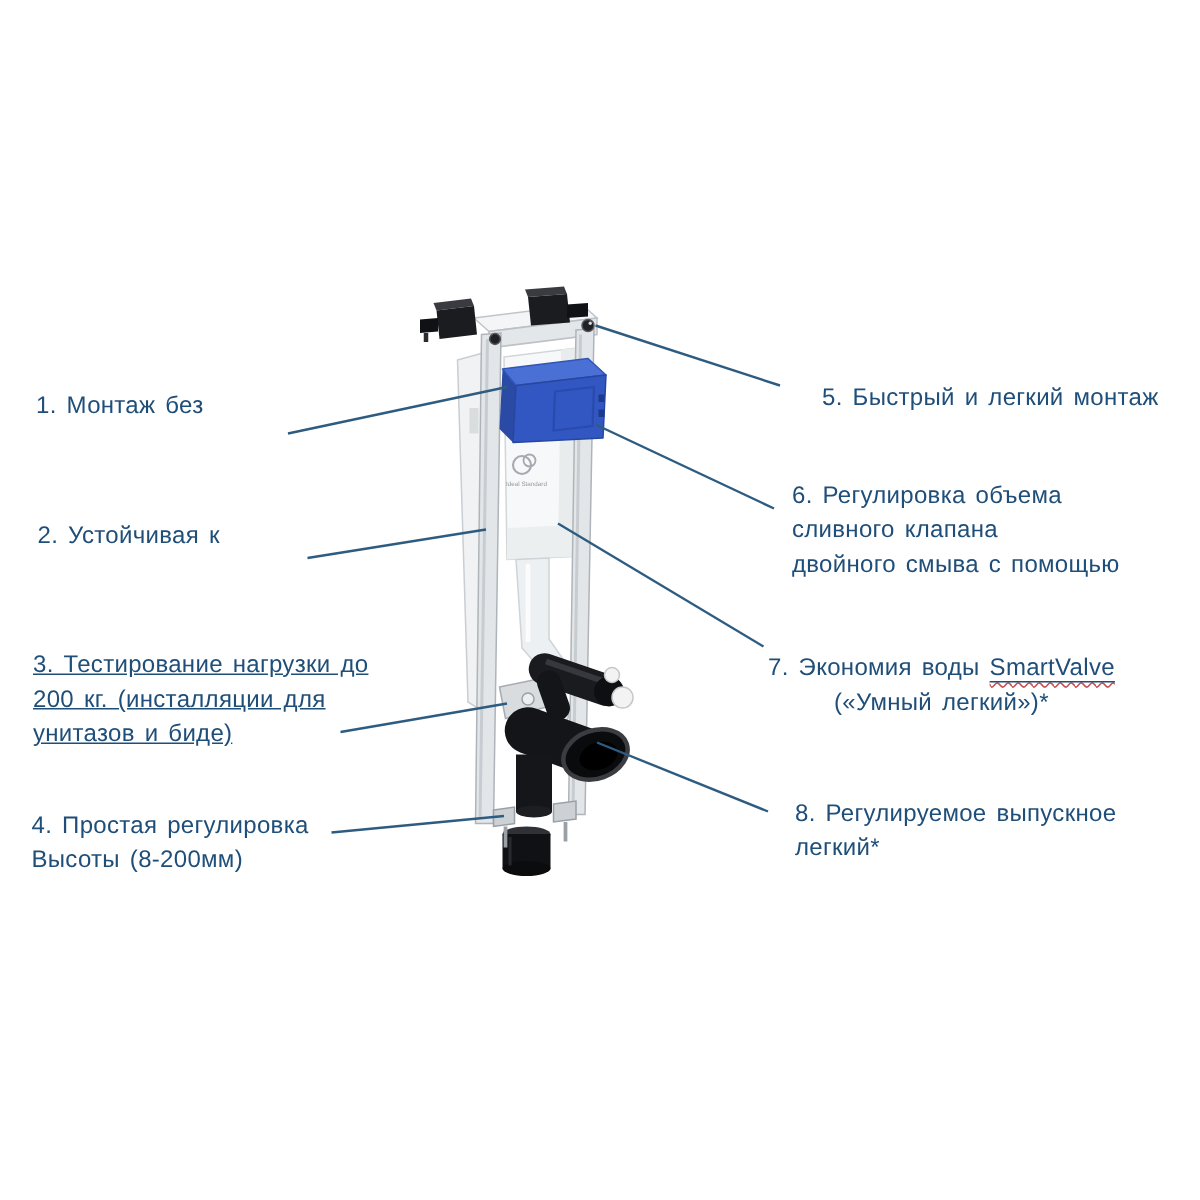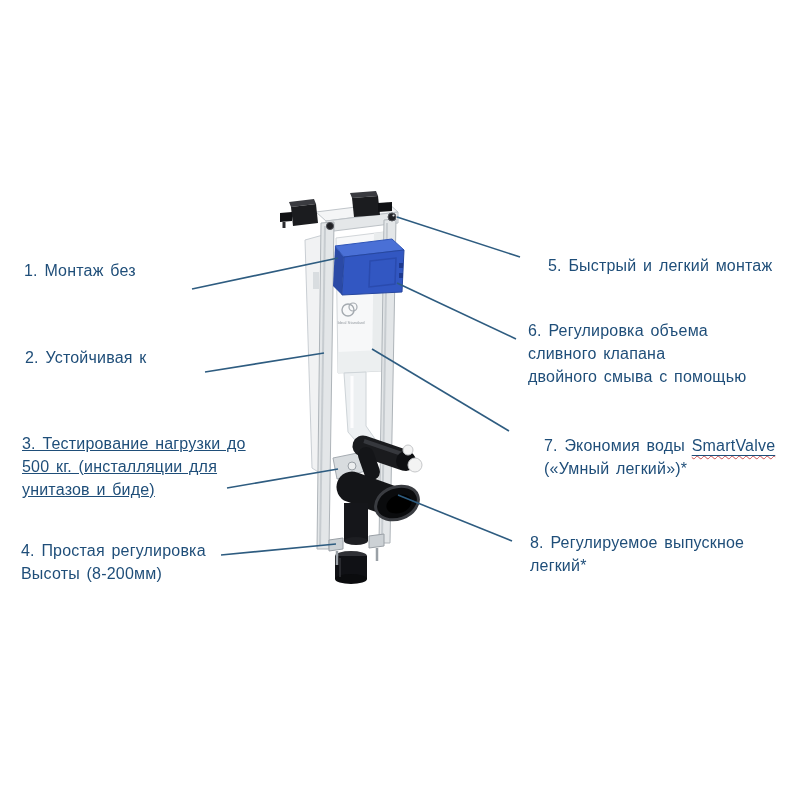--- a/index.html
+++ b/index.html
@@ -20,21 +20,21 @@
     white-space: nowrap;
     word-spacing: 2px;
     letter-spacing: 0.2px;
   }
   #l1 { left: 24px;  top: 259px; }
   #l2 { left: 25px;  top: 346px; }
   #l3 { left: 22px;  top: 432px; text-decoration: underline; }
   #l4 { left: 21px;  top: 539px; }
   #l5 { left: 531px; top: 254px; margin-left: 17px; }
   #l6 { left: 528px; top: 319px; }
-  #l7 { left: 544px; top: 434px; }
+  #l7 { left: 512px; top: 434px; text-align: center; }
   #l8 { left: 530px; top: 531px; }
   .brand-wavy {
     text-decoration: underline wavy #c94f4f;
     text-decoration-thickness: 1px;
     text-underline-offset: 4px;
   }
   .brand-inner {
     text-decoration: underline solid currentColor;
     text-decoration-thickness: 1px;
   }
@@ -164,21 +164,21 @@
   <div class="label" id="l1">
     <div>1. Монтаж без</div>
   </div>
 
   <div class="label" id="l2">
     <div>2. Устойчивая к</div>
   </div>
 
   <div class="label" id="l3">
     <div>3. Тестирование нагрузки до</div>
-    <div>500 кг. (инсталляции для</div>
+    <div>200 кг. (инсталляции для</div>
     <div>унитазов и биде)</div>
   </div>
 
   <div class="label" id="l4">
     <div>4. Простая регулировка</div>
     <div>Высоты (8-200мм)</div>
   </div>
 
   <div class="label" id="l5">
     <div>5. Быстрый и легкий монтаж</div>

